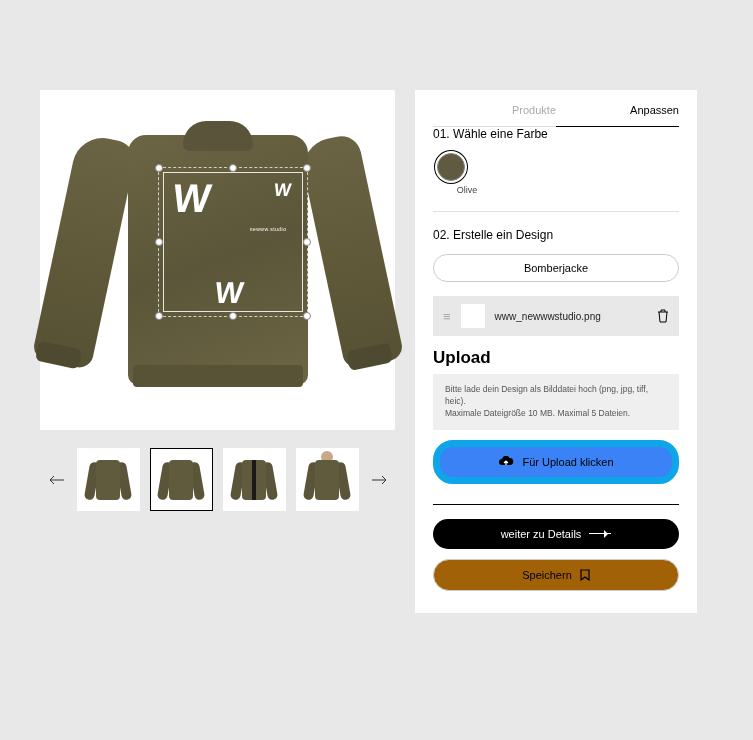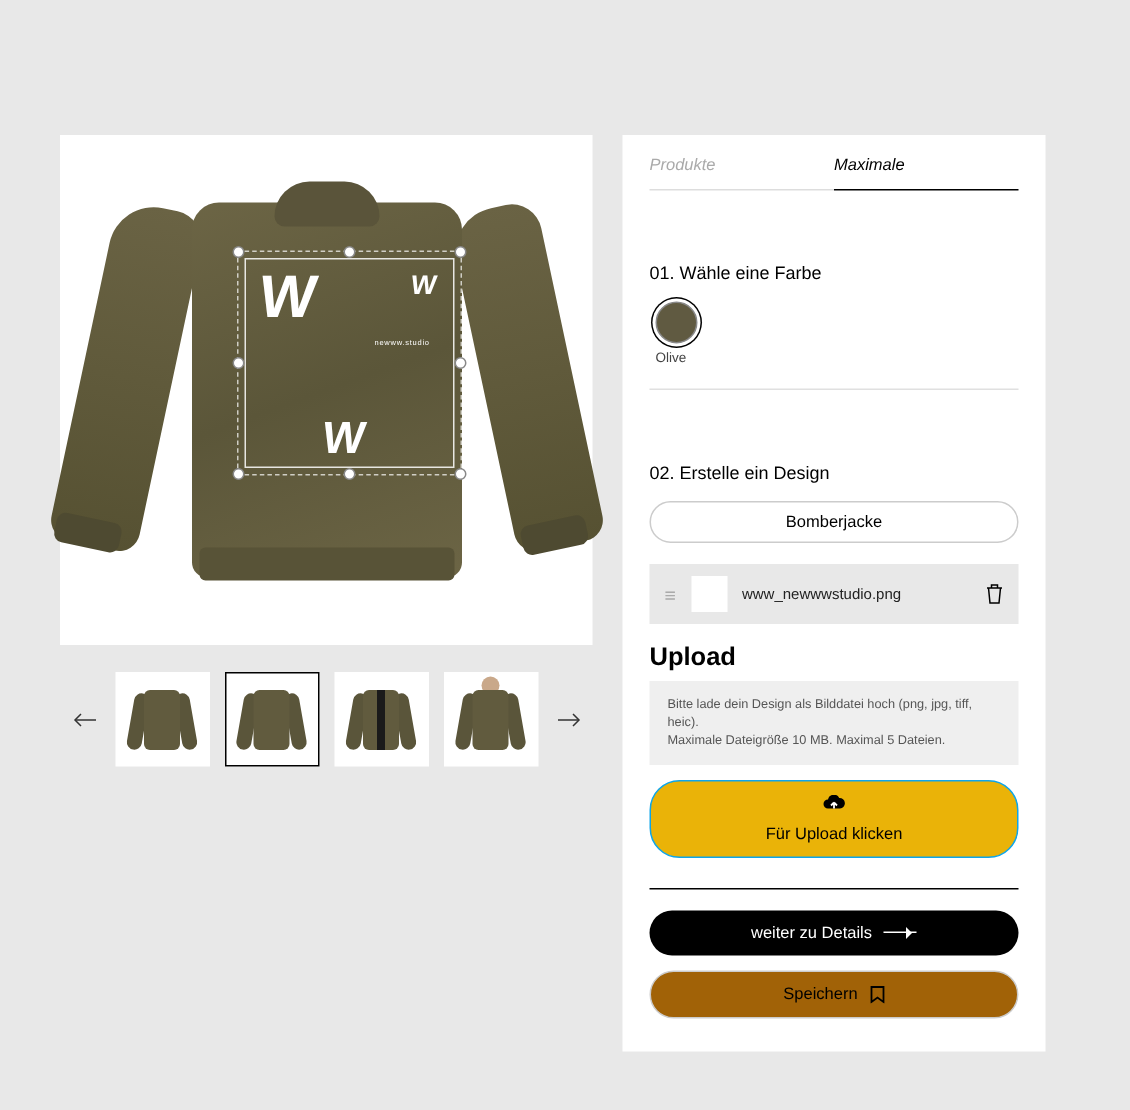--- a/index.html
+++ b/index.html
@@ -120,42 +120,41 @@
   
   .panel {
     background:#fff;
     width:282px;
     padding:0 18px 22px;
   }
   .tabs {
     display:flex;
   }
   .tab {
-    flex:1; text-align:left;
+    flex:1; text-align:right;
     font-size:11px; padding:14px 0 10px;
     color:#aaa; cursor:pointer;
     border-bottom:1px solid #ddd;
-    font-style:italic;
   }
   .tab.active { color:#000; border-bottom:1.5px solid #000; }
   .title {
     font-size:26px; font-weight:500;
     margin:14px 0 18px;
   }
-  .step-label { font-size:12px; margin-bottom:12px;margin-top:48px; }
+  .step-label { font-size:12px; margin-bottom:12px; }
   .swatch-wrap { display:flex; flex-direction:column; align-items:flex-start; gap:4px; margin-bottom:16px;}
   .swatch {
     width:28px; height:28px; border-radius:50%;
     background:#605a41;
     border:1px solid #888;
     box-shadow:0 0 0 2px #fff, 0 0 0 3px #000;
     cursor:pointer;
     margin-left:4px;
   }
-  .swatch-label { font-size:9px; color:#444; margin-left:4px; width:36px; }
+  .swatch-label { font-size:9px; color:#444; margin-left:16px; width:36px; text-align:center;}
   .divider { border:none; border-top:1px solid #e0e0e0; margin:6px 0 16px;}
   .side-toggle {
     display:flex; border:1px solid #ccc; border-radius:18px;
     overflow:hidden; margin:10px 0 14px; font-size:11px;
   }
   .side-toggle div {
     flex:1; text-align:center; padding:7px 0; cursor:pointer;
   }
   .side-toggle .on { background:#000; color:#fff; }
   .file-row {
@@ -169,21 +168,21 @@
   .upload-heading { font-size:17px; font-weight:700; margin:12px 0 6px; }
   .upload-note {
     background:#efefef; font-size:8.5px; color:#555;
     padding:10px 12px; line-height:1.4; margin-bottom:10px;
   }
   .upload-btn, .primary-btn, .secondary-btn {
     width:100%; border-radius:20px; font-size:11px;
     padding:9px 0; display:flex; align-items:center; justify-content:center;
     gap:8px; cursor:pointer;
   }
-  .upload-btn { border:1px solid #0ea5e9; background:#eab308;flex-direction:column; }
+  .upload-btn { border:7px solid #0ea5e9; background:#3b82f6; }
   .btn-divider { border:none; border-top:1px solid #000; margin:20px 0 14px;}
   .primary-btn { background:#000; color:#fff; border:none; margin-bottom:10px;}
   .secondary-btn { background:#a16207; border:1px solid #ccc; }
   .arrow-long { display:inline-block; width:22px; height:1px; background:#fff; position:relative;}
   .arrow-long::after{content:"";position:absolute;right:-1px;top:-3px;border:4px solid transparent;border-left-color:#fff;}
   svg { display:block; }
 </style>
 </head>
 <body>
 
@@ -260,21 +259,21 @@
             <line x1="1" y1="5" x2="15" y2="5" stroke="#333" stroke-width="1"></line>
             <polyline points="11,1 15,5 11,9" fill="none" stroke="#333" stroke-width="1"></polyline>
           </svg>
       </div>
     </div>
   </div>
 
   <div class="panel">
     <div class="tabs">
       <div class="tab">Produkte</div>
-      <div class="tab active">Maximale</div>
+      <div class="tab active">Anpassen</div>
     </div>
 
 
     <div class="step-label">01.  Wähle eine Farbe</div>
     <div class="swatch-wrap">
       <div class="swatch" title="Olive"></div>
       <div class="swatch-label">Olive</div>
     </div>
 
     <hr class="divider">

